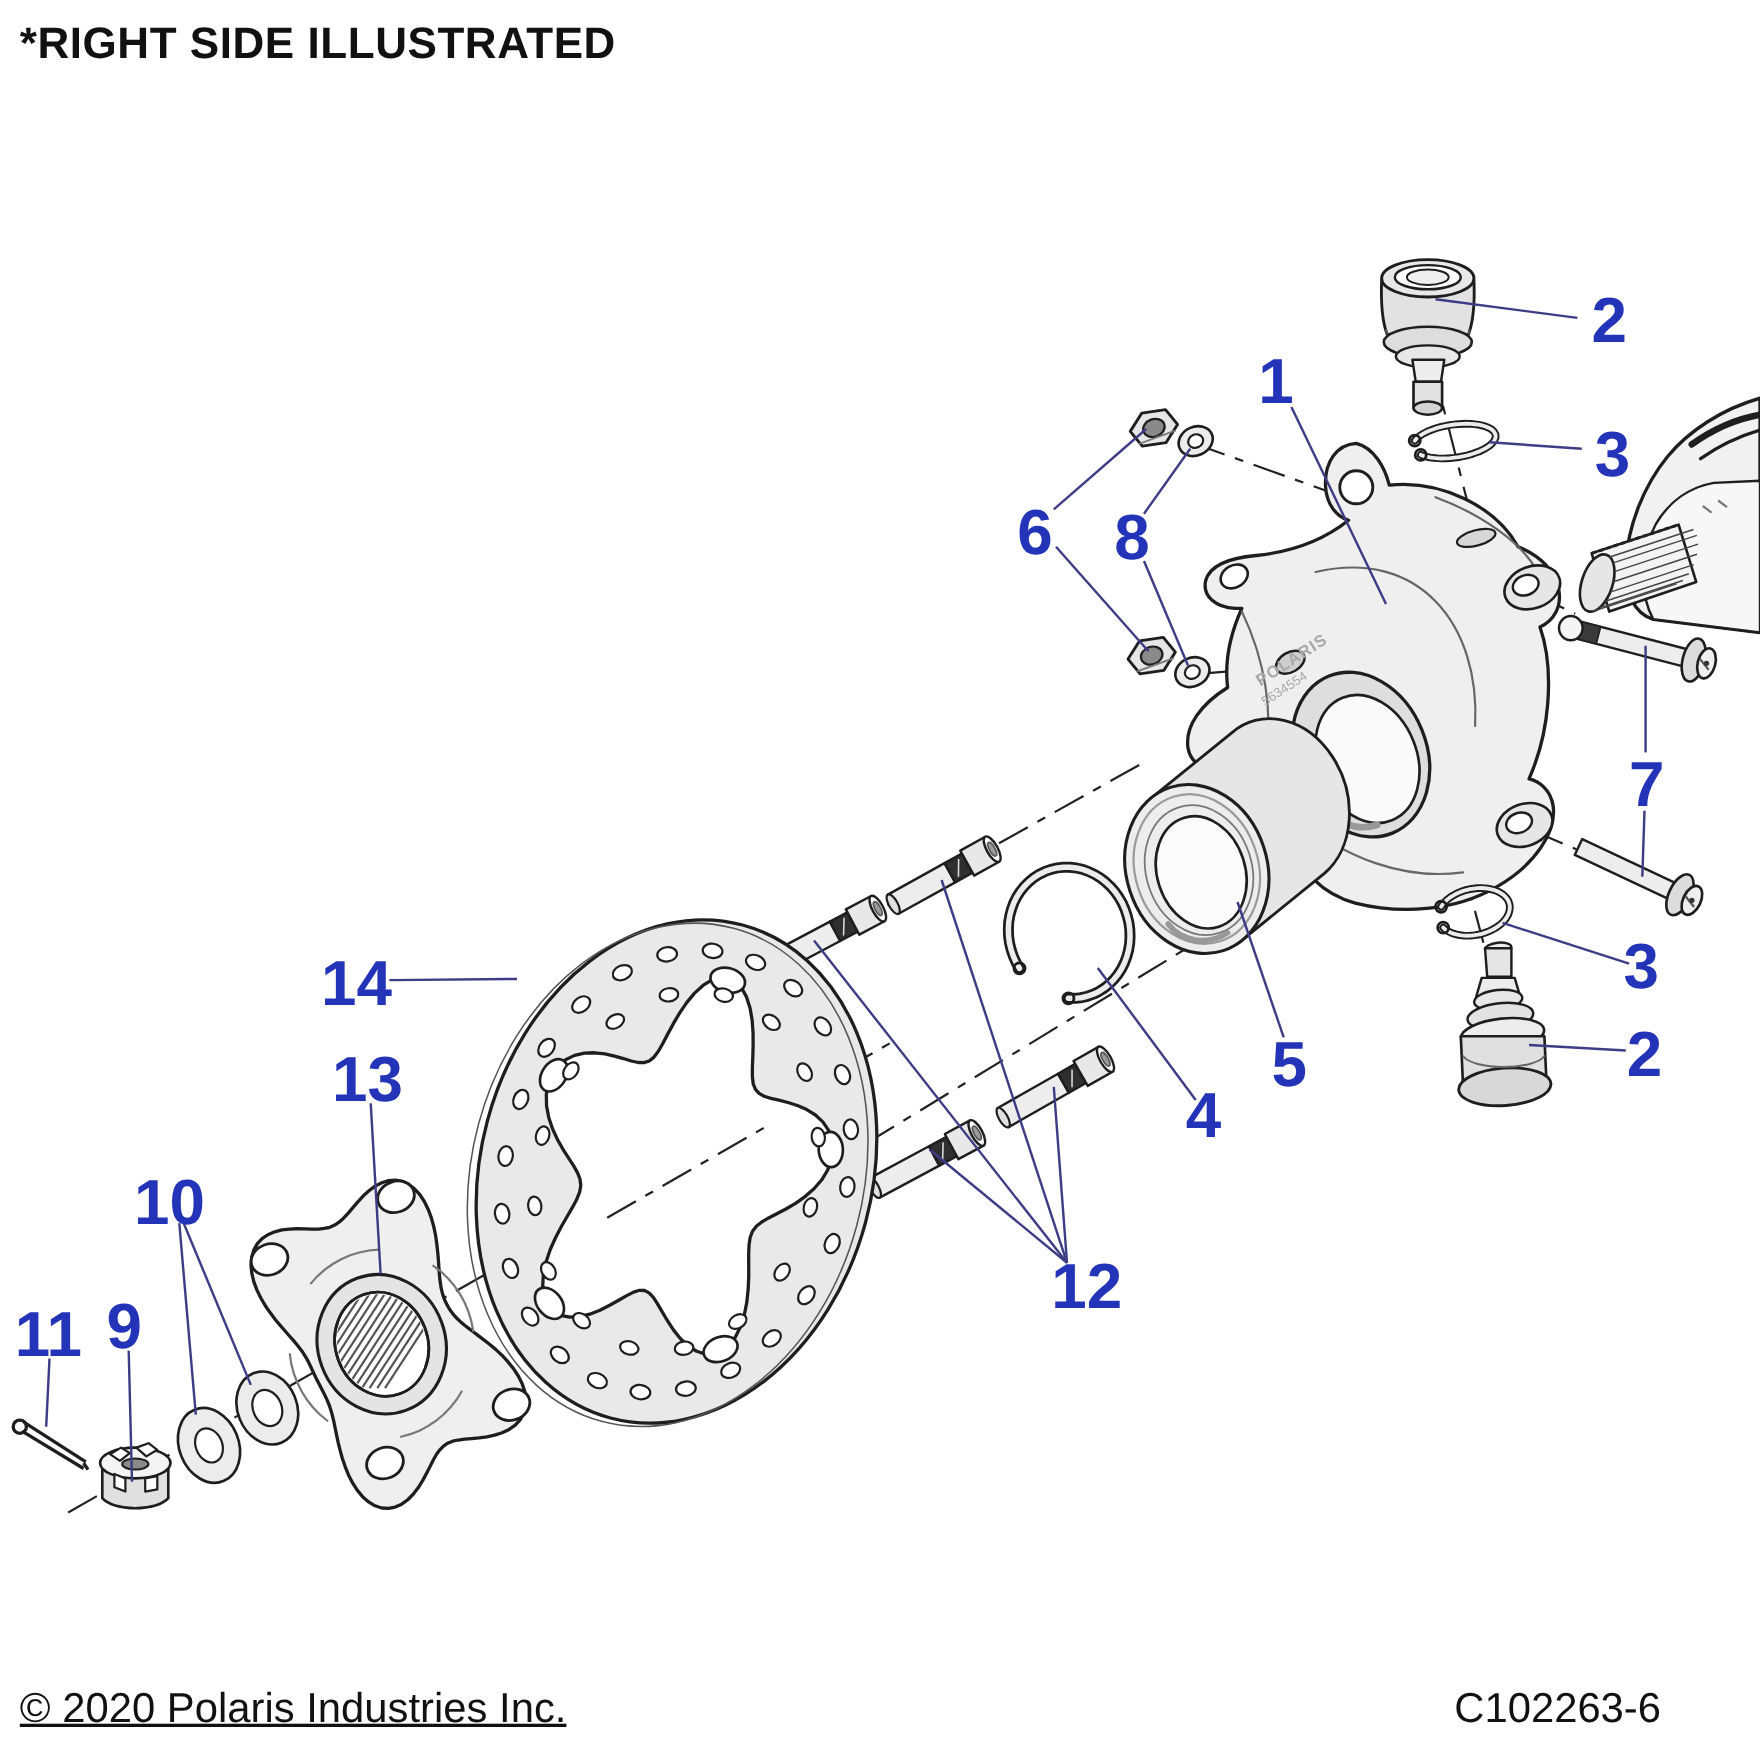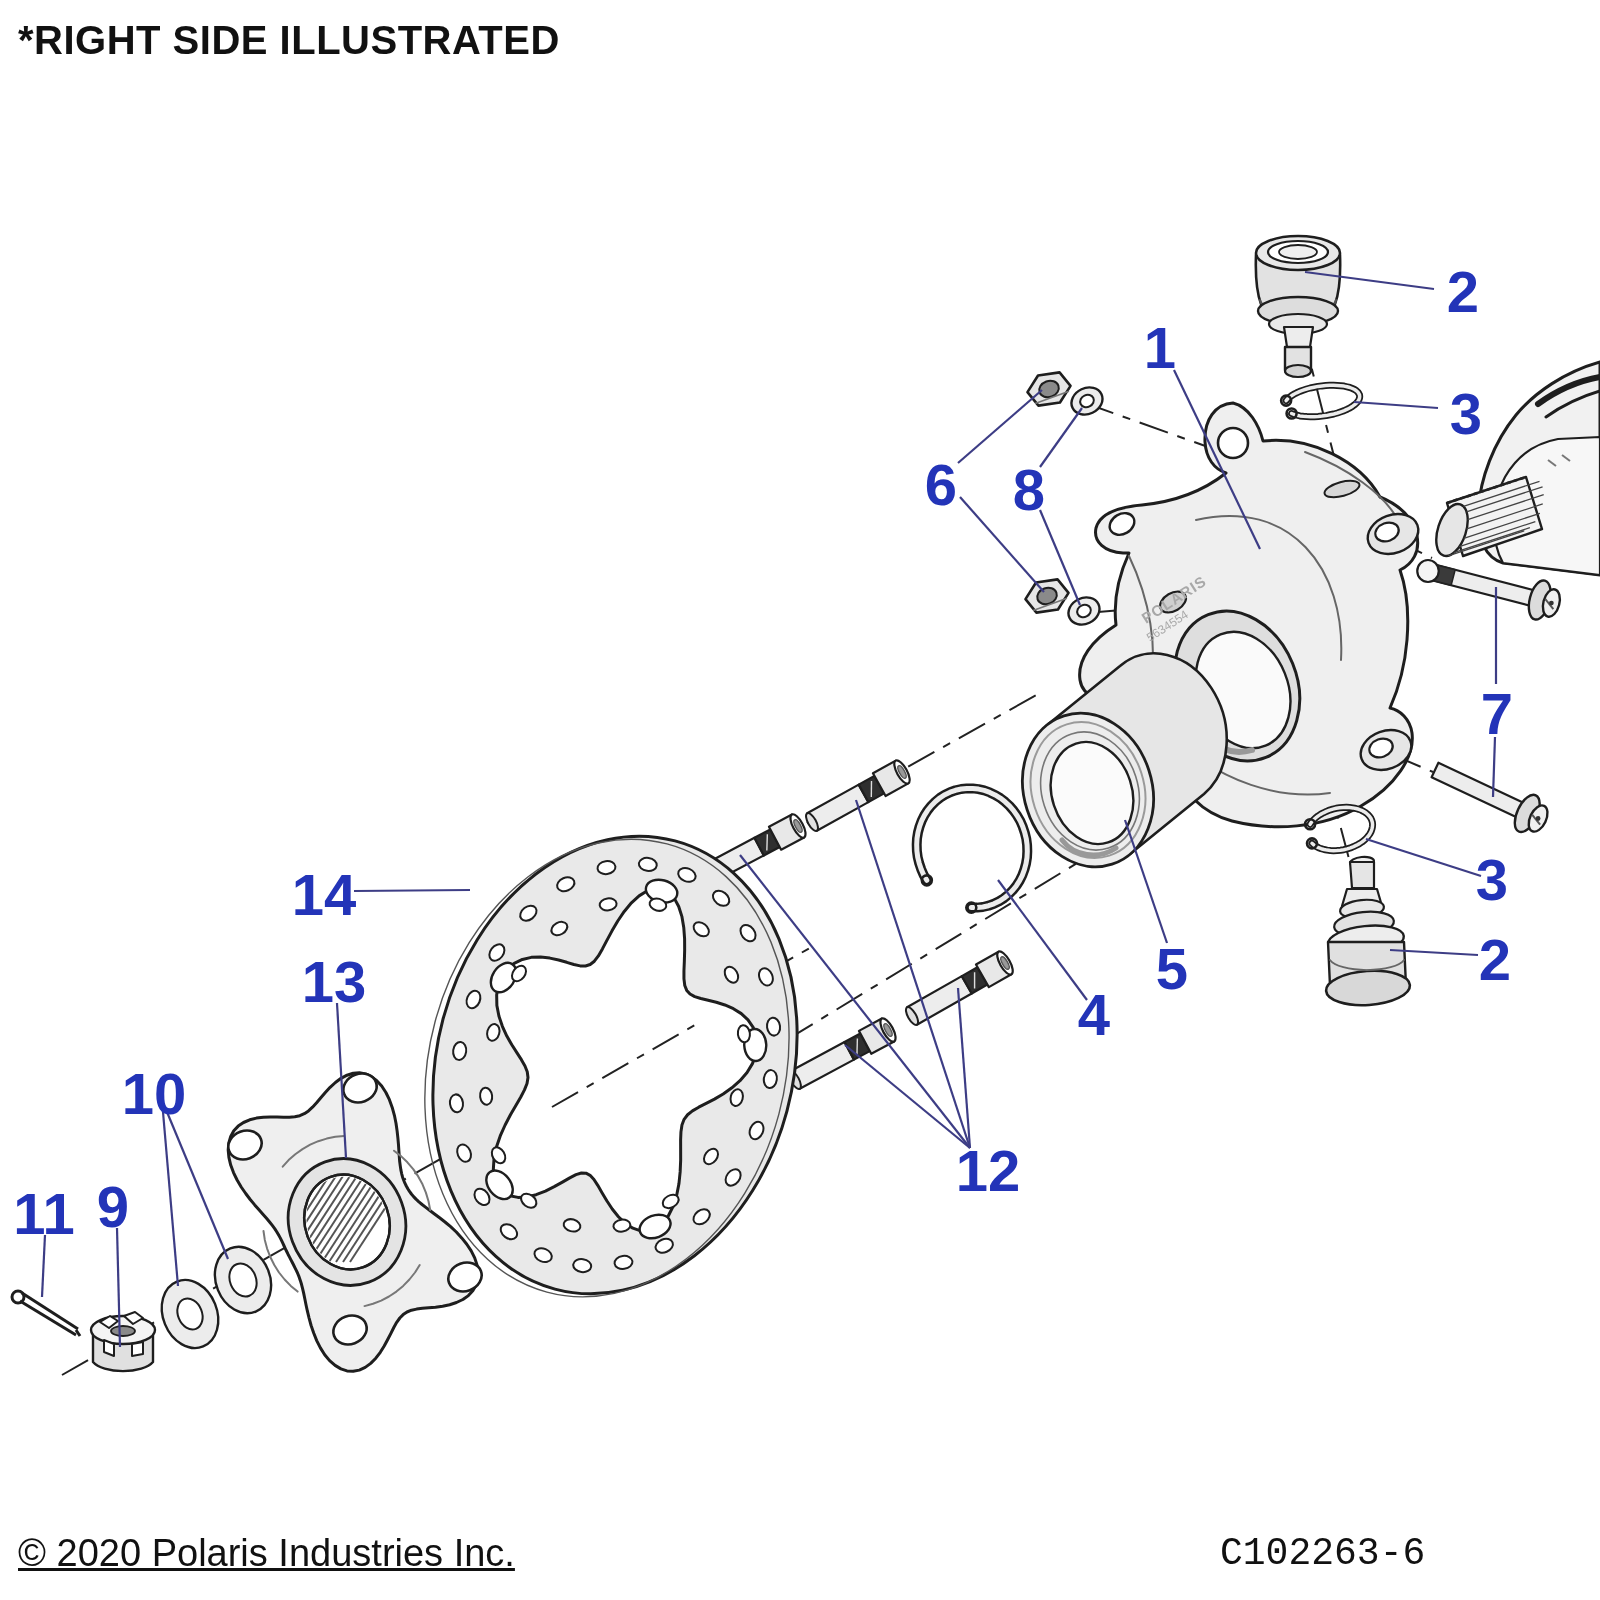--- a/index.html
+++ b/index.html
@@ -1,20 +1,20 @@
 <!DOCTYPE html>
 <html><head>
 <meta charset="utf-8">
 <style>
   html,body{margin:0;padding:0;background:#ffffff;}
   body{width:1600px;height:1600px;position:relative;font-family:"Liberation Sans",sans-serif;overflow:hidden;}
   #stage{position:absolute;left:0;top:0;width:1600px;height:1308px;}
   .title{position:absolute;left:18px;top:18px;font-size:40px;font-weight:bold;color:#111;letter-spacing:.5px;white-space:nowrap;}
   .copyright{position:absolute;left:18px;top:1532px;font-size:38px;color:#111;white-space:nowrap;text-decoration:underline;}
-  .drawcode{position:absolute;left:1220px;top:1532px;font-size:38px;color:#111;white-space:nowrap;font-family:Liberation Mono, monospace;}
+  .drawcode{position:absolute;left:1322px;top:1532px;font-size:38px;color:#111;white-space:nowrap;}
   svg{position:absolute;left:0;top:0;}
   text.callout{font-family:"Liberation Sans",sans-serif;font-weight:bold;}
 </style>
 </head>
 <body>
 
 <div id="stage">
   <div class="title">*RIGHT SIDE ILLUSTRATED</div>
 
   <svg id="art" width="1600" height="1600" viewBox="0 0 1600 1600" xmlns="http://www.w3.org/2000/svg">

